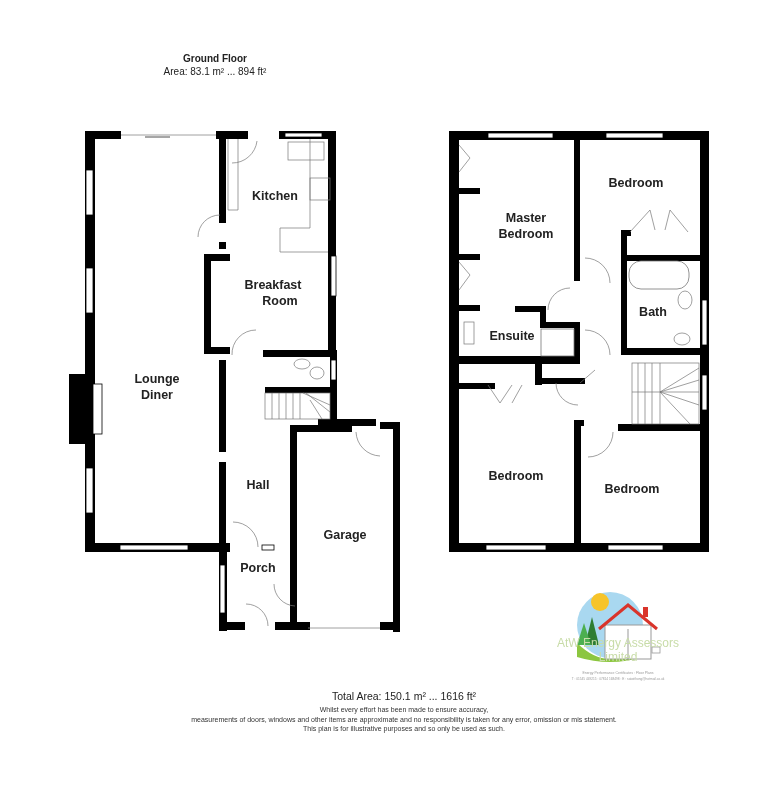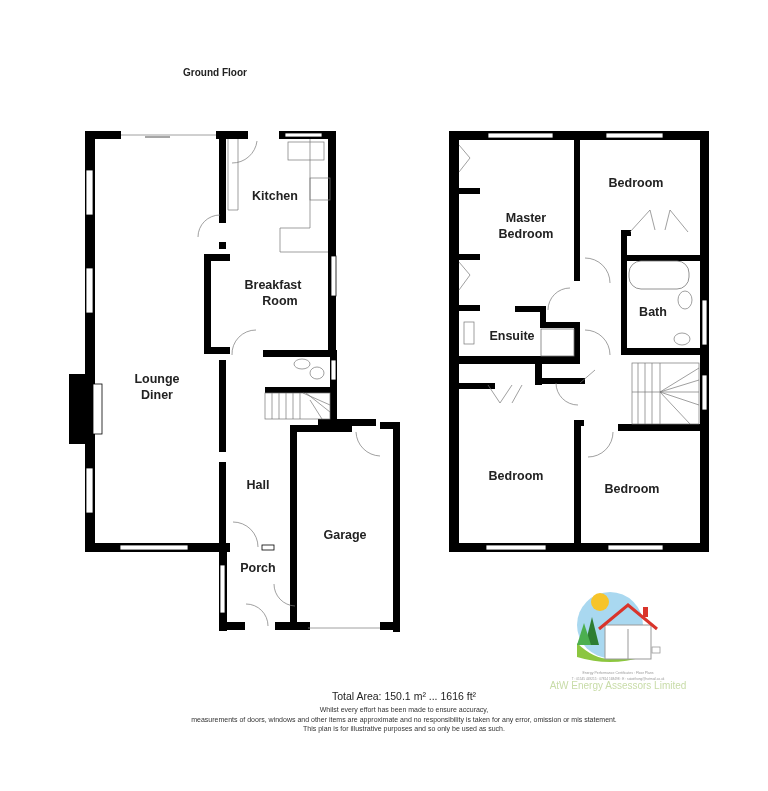--- a/index.html
+++ b/index.html
@@ -5,29 +5,30 @@
   html, body { margin: 0; padding: 0; background: #ffffff; }
   body { width: 768px; height: 791px; position: relative; overflow: hidden; font-family: "Liberation Sans", sans-serif; color: #222; }
   .floor-title { position: absolute; text-align: center; width: 220px; font-size: 10px; line-height: 13px; }
   .floor-title .name { font-weight: bold; }
   svg.plan { position: absolute; left: 0; top: 0; }
   .room-label { font-family: "Liberation Sans", sans-serif; font-weight: bold; font-size: 12.5px; fill: #222; text-anchor: middle; }
   .footer { position: absolute; left: 0; width: 768px; text-align: center; margin-left: 20px; }
   .total { top: 690px; font-size: 10.5px; }
   .disclaimer { top: 705px; font-size: 7px; line-height: 9.5px; color: #333; }
   .logo { position: absolute; left: 555px; top: 585px; width: 130px; height: 100px; }
-  .logo-name { position: absolute; left: 548px; top: 680px; width: 140px; text-align: center; font-size: 10px; color: #c8dca8; }
+  .logo-name { position: absolute; left: 548px; top: 636px; width: 140px; text-align: center; font-size: 12px; color: #c8dca8; }
   .logo-sub { position: absolute; left: 548px; top: 671px; width: 140px; text-align: center; font-size: 3.5px; color: #999; }
   .logo-contact { position: absolute; left: 548px; top: 677px; width: 140px; text-align: center; font-size: 3.2px; color: #999; }
 </style>
 </head>
 <body>
 
-<div class="floor-title" style="left:105px; top:66px;">
+<div class="floor-title" style="left:105px; top:52px;">
   <div class="name">Ground Floor</div>
+  <div>Area: 83.1 m² ... 894 ft²</div>
 </div>
 <div class="floor-title" style="left:485px; top:66px;">
 </div>
 
 <svg class="plan" width="768" height="791" viewBox="0 0 768 791">
 
   <g fill="#000">
 
     <rect x="85" y="131" width="10" height="420"></rect>
     <rect x="85" y="131" width="36" height="8"></rect>

